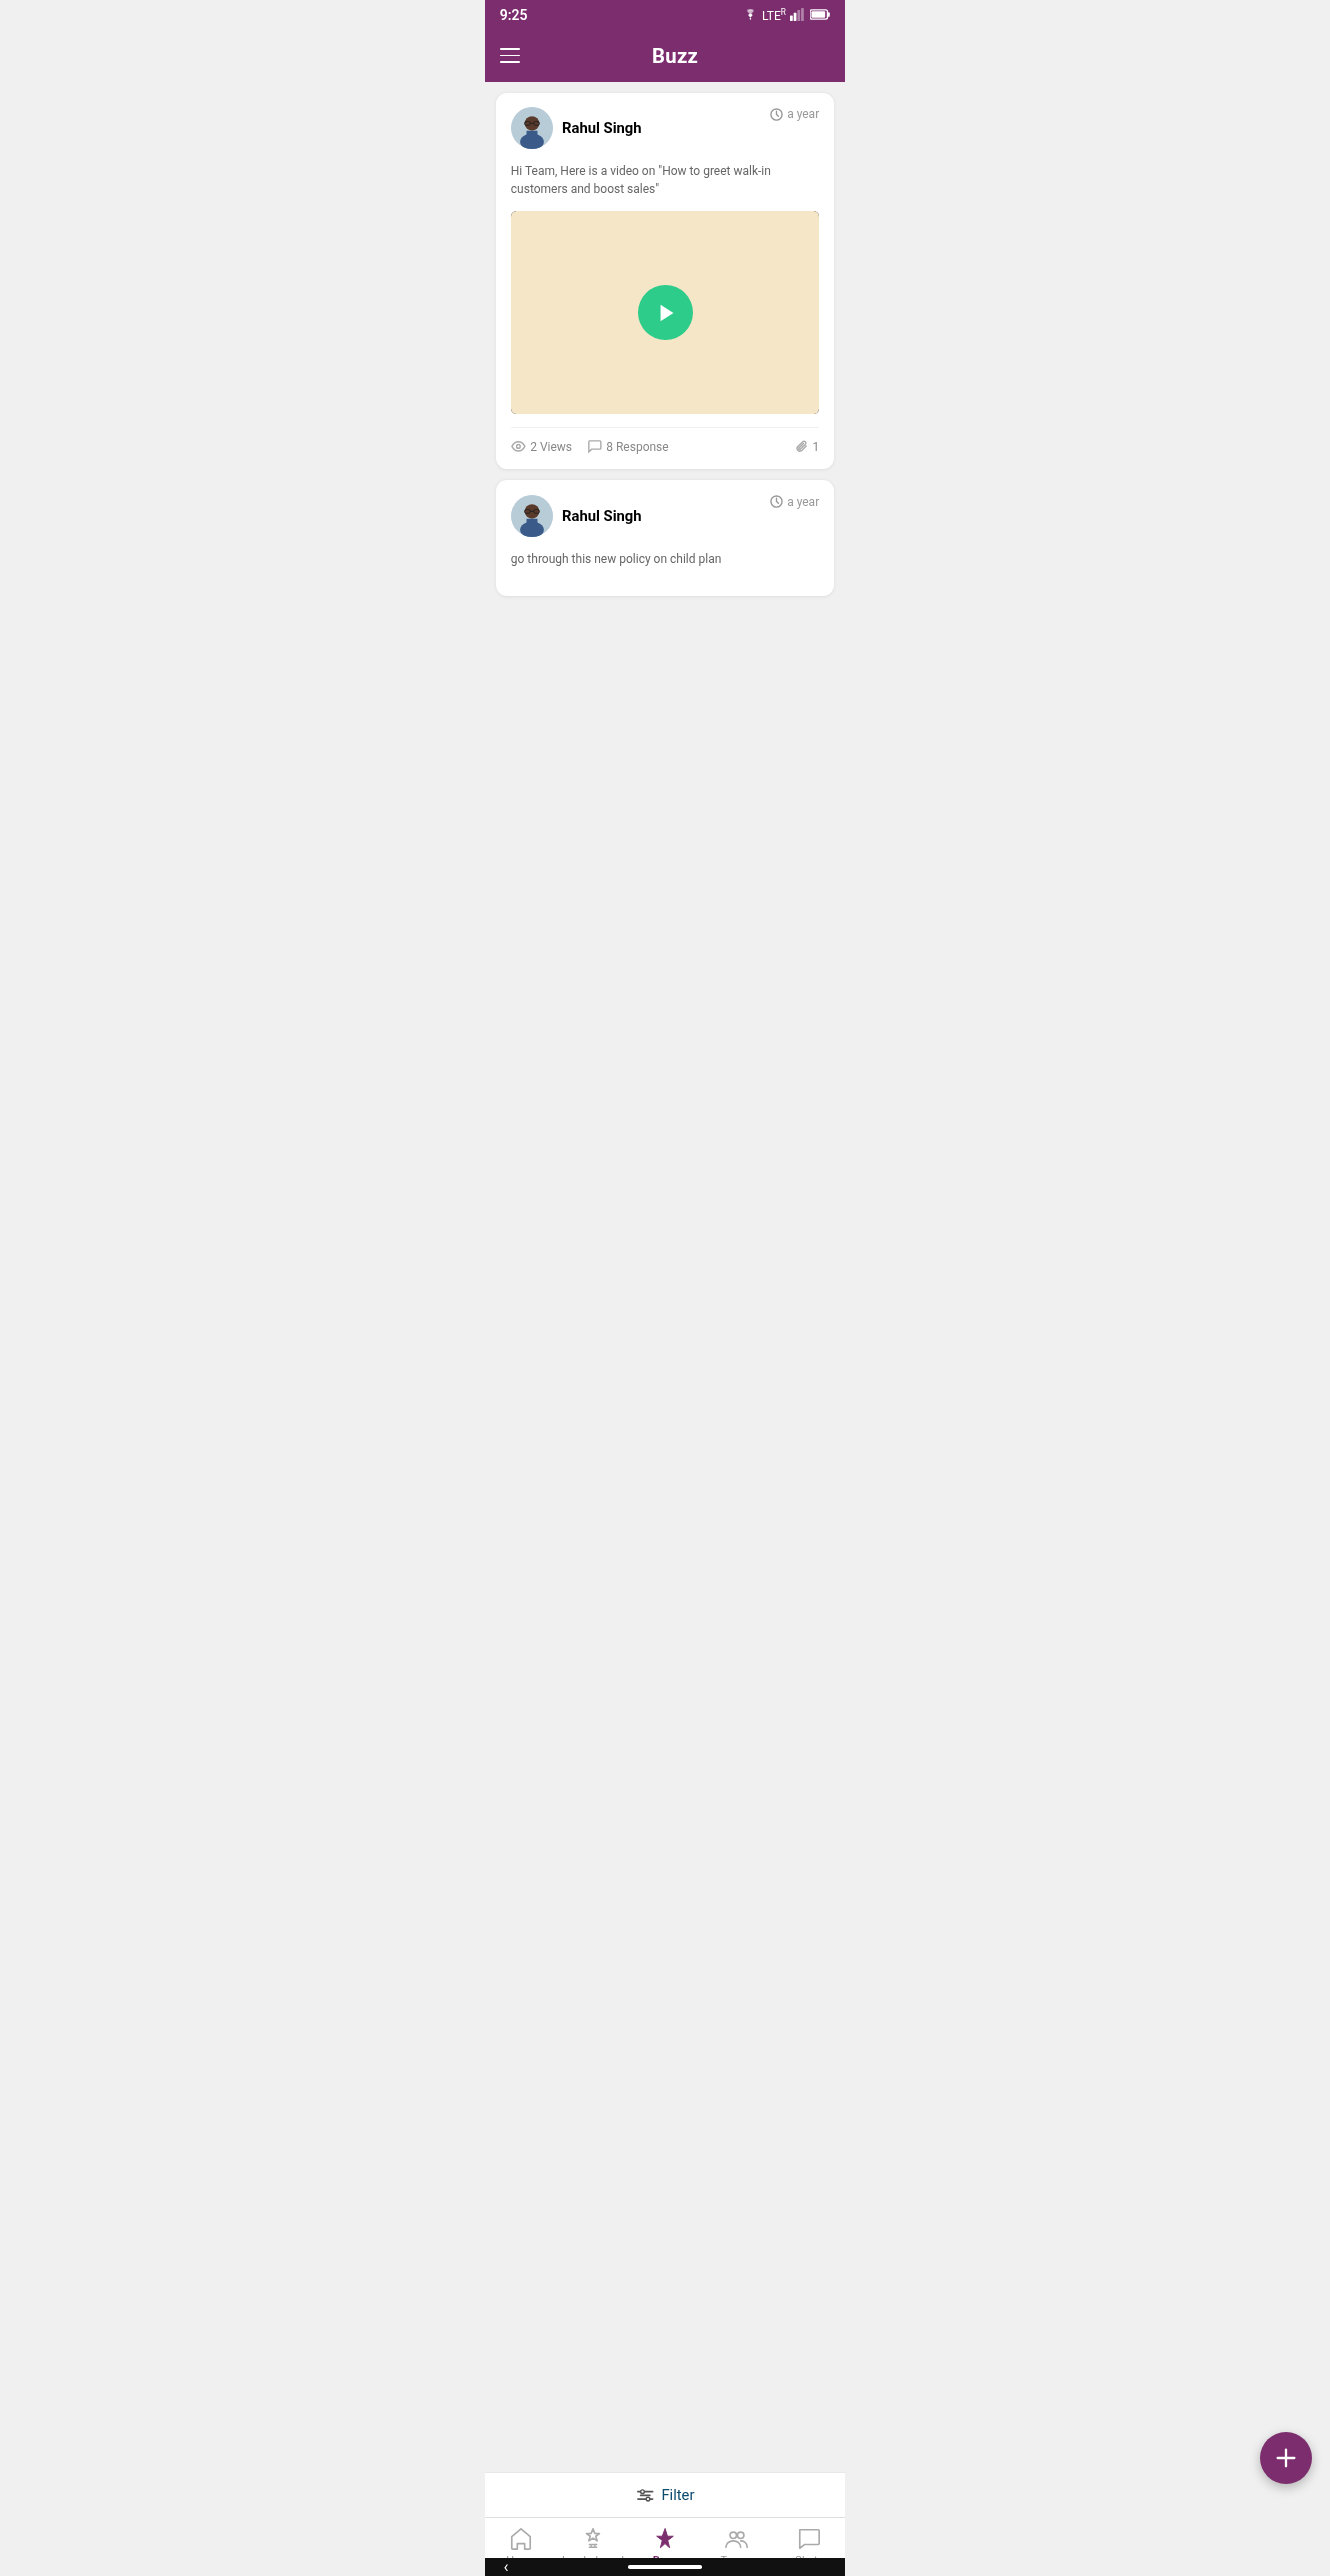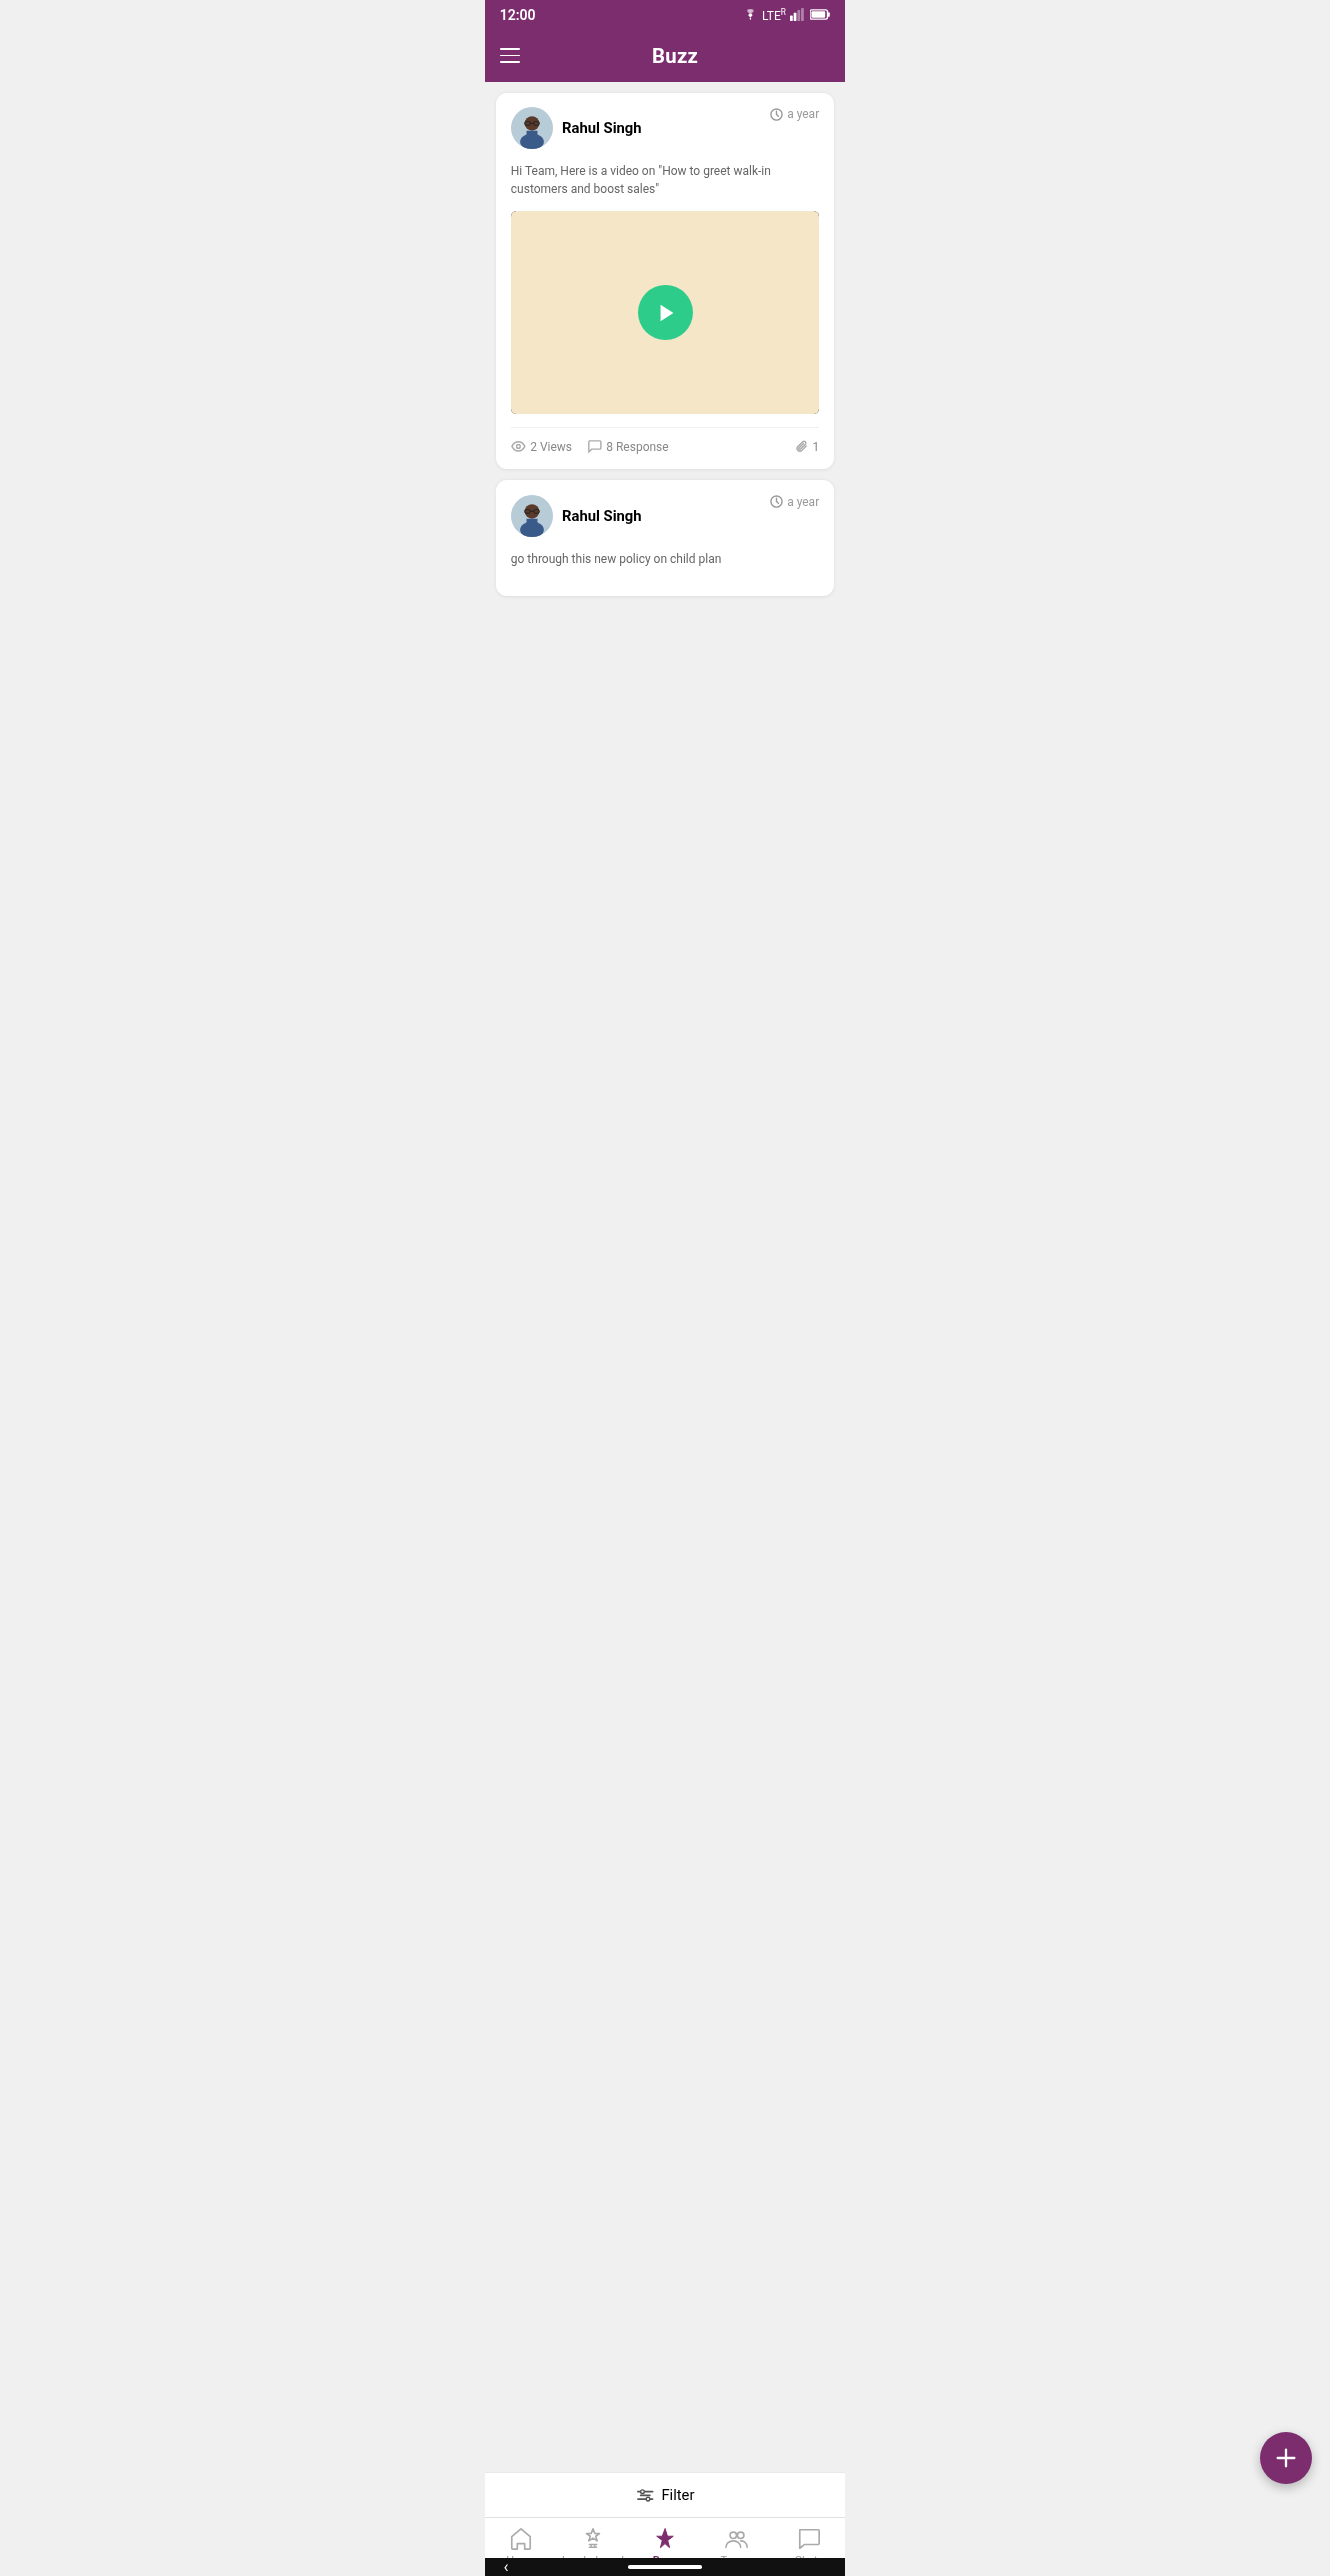--- a/index.html
+++ b/index.html
@@ -227,21 +227,21 @@
 
     
     .filter-bar {
       background: white;
       display: flex;
       align-items: center;
       justify-content: center;
       gap: 7.4px;
       padding: 13px;
       border-top: 0.9px solid #e8e8e8;
-      color: #000000;
+      color: #0c4a6e;
       font-size: 14.8px;
       cursor: pointer;
       position: fixed;
       bottom: 59px;
       left: 50%;
       transform: translateX(-50%);
       width: 360px;
       z-index: 99;
     }
 
@@ -324,21 +324,21 @@
       position: absolute;
       left: 18.5px;
       color: white;
       font-size: 16.6px;
     }
   </style>
 </head>
 <body>
 
 <div class="status-bar">
-  <span>12:00</span>
+  <span>9:25</span>
   <div class="status-bar-right">
 
     <svg width="14.8" height="11" viewBox="0 0 16 12" fill="white">
       <path d="M8 9.5l2.5-3a3.5 3.5 0 00-5 0L8 9.5z"></path>
       <path d="M8 12l1-1.5L8 9.5 7 10.5 8 12z"></path>
       <path d="M8 6.5l4-4.5a6 6 0 00-8 0l4 4.5z" opacity="0.6"></path>
       <path d="M8 3.5l5.5-5A9 9 0 002.5-1.5L8 3.5z" opacity="0.3"></path>
     </svg>
     <span style="font-size:12px; font-weight:400;text-align:right;">LTE<sup style="font-size:8.3px;">R</sup></span>
 

